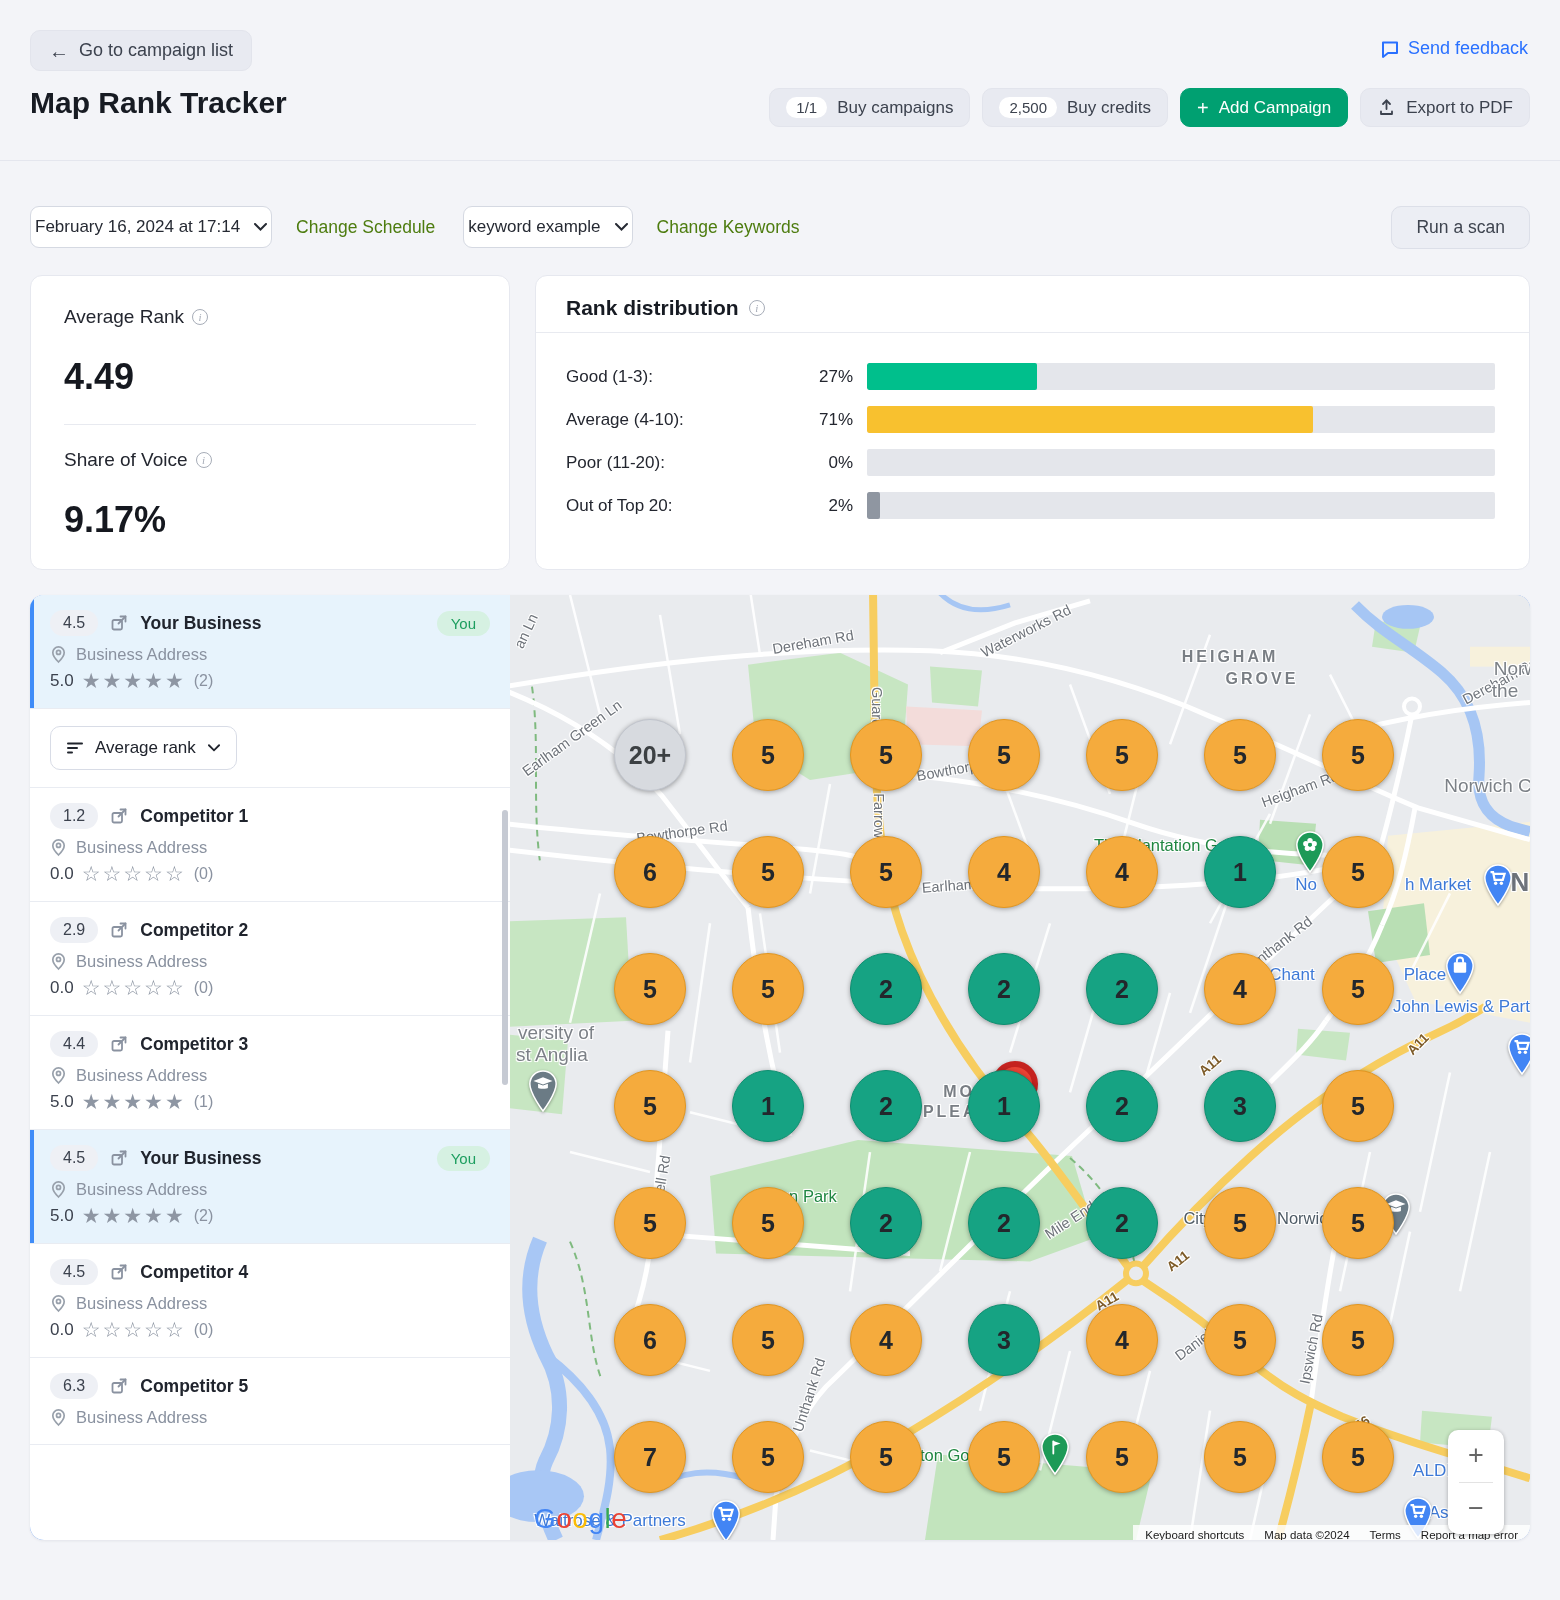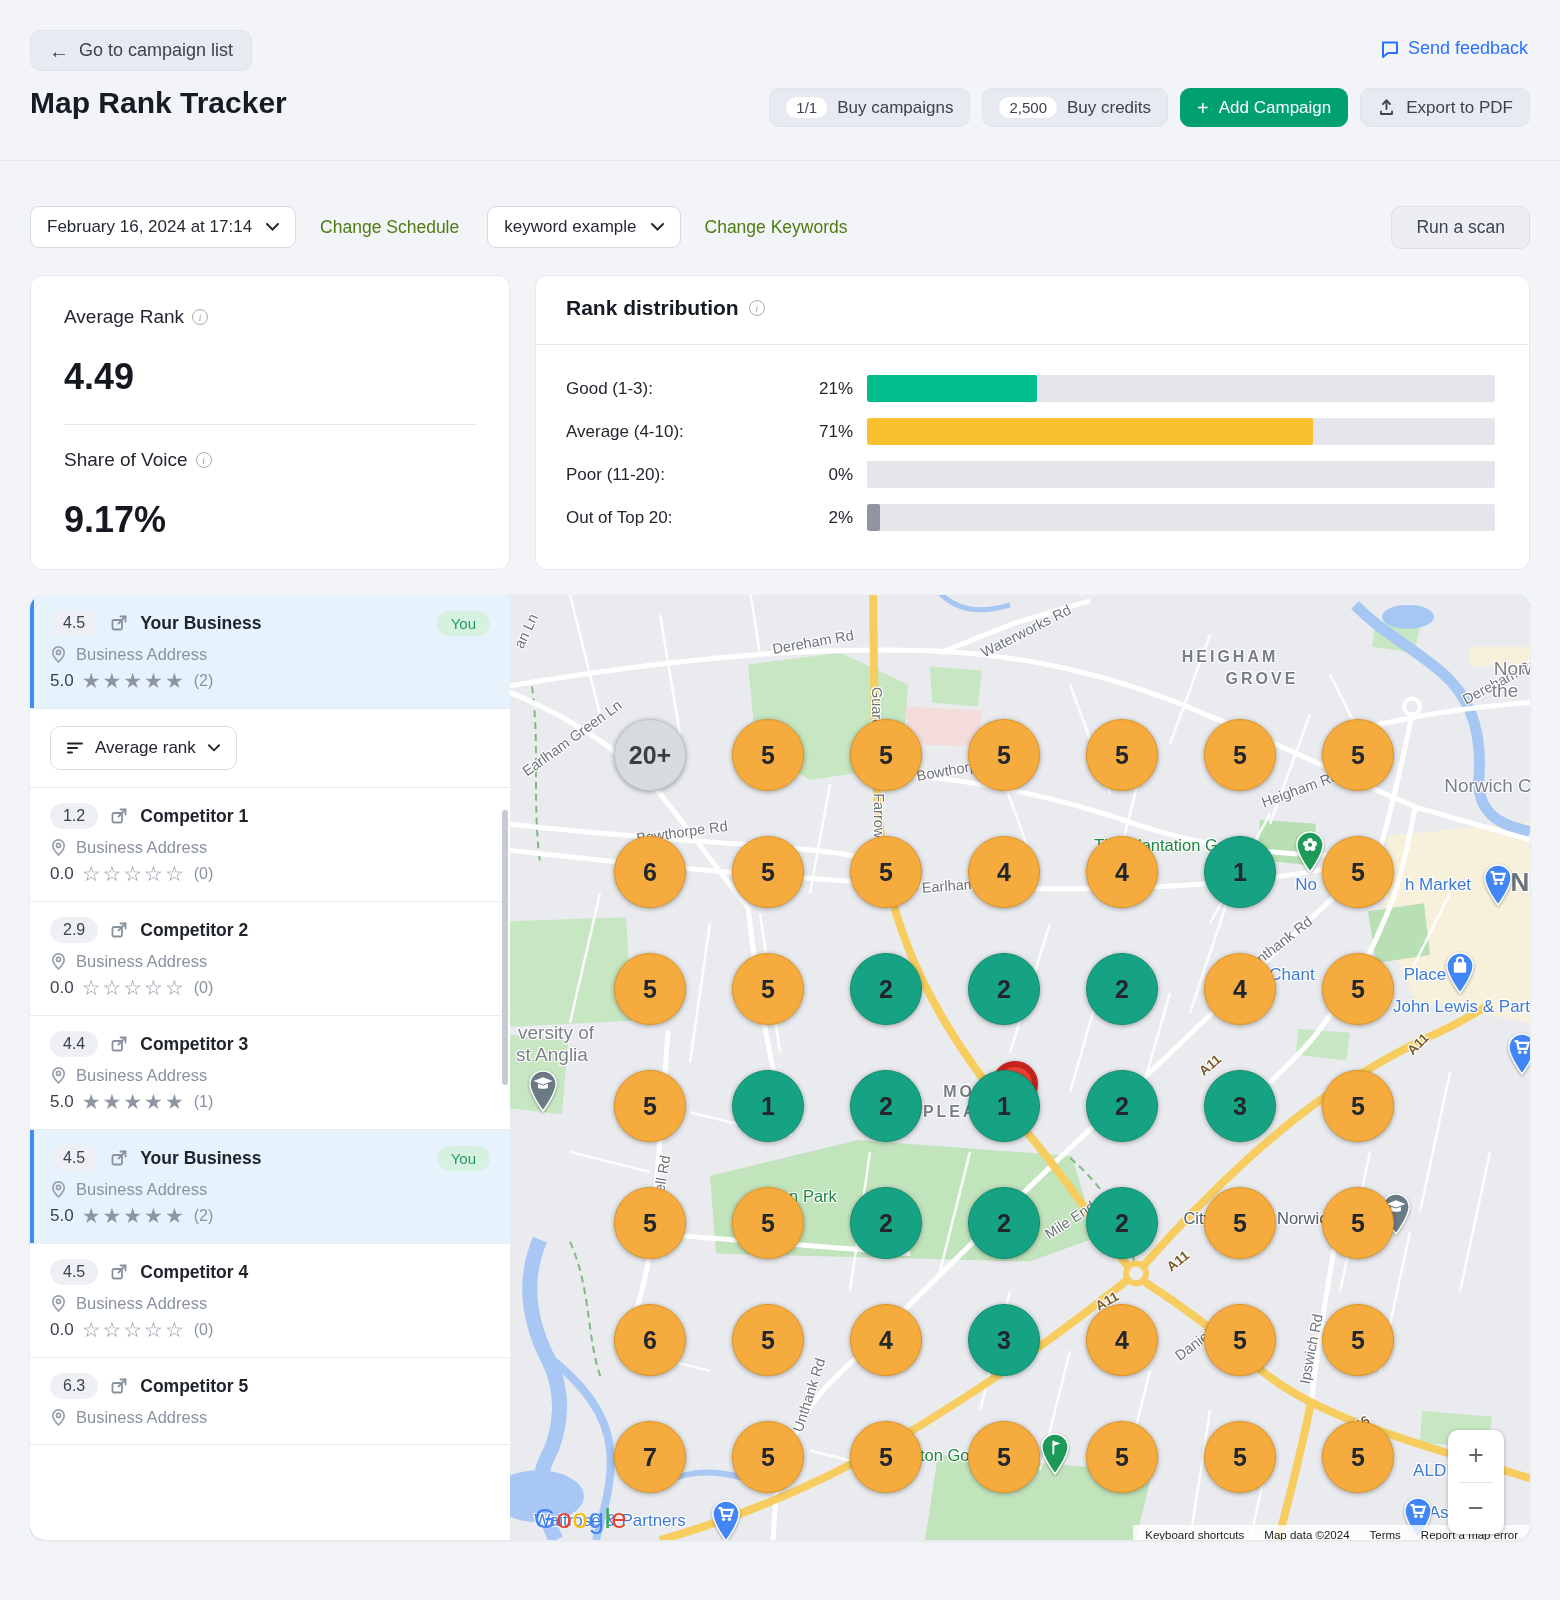--- a/index.html
+++ b/index.html
@@ -18,37 +18,37 @@
   .hdr-actions{position:absolute;right:30px;top:88px;display:flex;gap:12px;}
   .pill-btn{display:flex;align-items:center;gap:10px;background:#e8eaf1;border:1px solid #e2e4ec;
     border-radius:10px;padding:8px 16px;font-size:17px;color:#3c424e;cursor:pointer;white-space:nowrap;}
   .pill-badge{background:#fff;border-radius:999px;padding:2px 10px;font-size:15px;color:#3c424e;}
   .btn-green{background:#00a071;border-color:#00a071;color:#fff;font-weight:500;}
   .plus{font-size:20px;font-weight:400;line-height:1;}
   .hdr-divider{position:absolute;left:0;top:160px;width:1560px;height:1px;background:#e4e6ee;}
   
   .controls{position:absolute;left:30px;top:205px;width:1500px;height:44px;display:flex;align-items:center;}
   .select{display:flex;align-items:center;gap:14px;background:#fff;border:1px solid #d5d9e2;
-    border-radius:9px;padding:10px 16px;font-size:17px;color:#262a33;cursor:pointer;white-space:nowrap;}
+    border-radius:9px;padding:10px 4px;font-size:17px;color:#262a33;cursor:pointer;white-space:nowrap;}
   .chev svg{display:block;}
   .link-blue{color:#4d7c0f;font-size:17.5px;font-weight:500;cursor:pointer;white-space:nowrap;}
   .ctl-gap1{margin-left:24px;} .ctl-gap2{margin-left:28px;}
   .run-scan{margin-left:auto;background:#eceef4;border:1px solid #dcdfe8;border-radius:10px;
     padding:10px 24px;font-size:17.5px;color:#3e444f;cursor:pointer;}
   
   .card{position:absolute;background:#fff;border:1px solid #e6e8ef;border-radius:12px;box-sizing:border-box;}
   #card-metrics{left:30px;top:275px;width:480px;height:295px;padding:30px 33px;}
   .metric-label{font-size:19px;color:#23262f;display:flex;align-items:center;gap:8px;}
   .metric-value{font-size:36px;font-weight:700;color:#15181f;margin-top:28px;}
   .metric-divider{height:1px;background:#e8eaf0;margin:26px 0 24px 0;}
   .info-i{display:inline-block;width:16px;height:16px;border:1.5px solid #a7adb8;border-radius:50%;
     color:#a7adb8;font:italic 11px/15px "Liberation Serif",serif;text-align:center;box-sizing:border-box;}
   .info-i::after{content:"i";}
   #card-dist{left:535px;top:275px;width:995px;height:295px;}
-  .dist-head{display:flex;align-items:center;gap:10px;padding:20px 30px 24px 30px;
+  .dist-head{display:flex;align-items:center;gap:10px;padding:20px 30px 12px 30px;
     border-bottom:1px solid #e8eaf0;font-size:21px;font-weight:700;color:#171b23;}
   .dist-body{padding:22px 34px 0 30px;}
   .dist-row{display:flex;align-items:center;height:43px;}
   .dist-label{width:225px;font-size:17px;color:#23262f;}
   .dist-pct{width:62px;text-align:right;font-size:17px;color:#23262f;margin-right:14px;}
   .dist-track{flex:1;height:27px;background:#e4e6eb;border-radius:2px;overflow:hidden;}
   .dist-fill{height:100%;border-radius:2px;}
   
   .main{position:absolute;left:30px;top:595px;width:1500px;height:945px;border-radius:14px;
     overflow:hidden;display:flex;background:#3b82f6;box-shadow:0 1px 3px rgba(30,35,60,.08);}
@@ -187,21 +187,21 @@
 </div>
 
 <div class="card" id="card-dist">
   <div class="dist-head">
     <span>Rank distribution</span>
     <span class="info-i"></span>
   </div>
   <div class="dist-body" id="dist-body">
       <div class="dist-row">
     <div class="dist-label">Good (1-3):</div>
-    <div class="dist-pct">21%</div>
+    <div class="dist-pct">27%</div>
     <div class="dist-track">
       <div class="dist-fill" style="width: 27%; background: rgb(0, 191, 140);"></div>
     </div>
   </div>
       <div class="dist-row">
     <div class="dist-label">Average (4-10):</div>
     <div class="dist-pct">71%</div>
     <div class="dist-track">
       <div class="dist-fill" style="width: 71%; background: rgb(248, 193, 47);"></div>
     </div>

